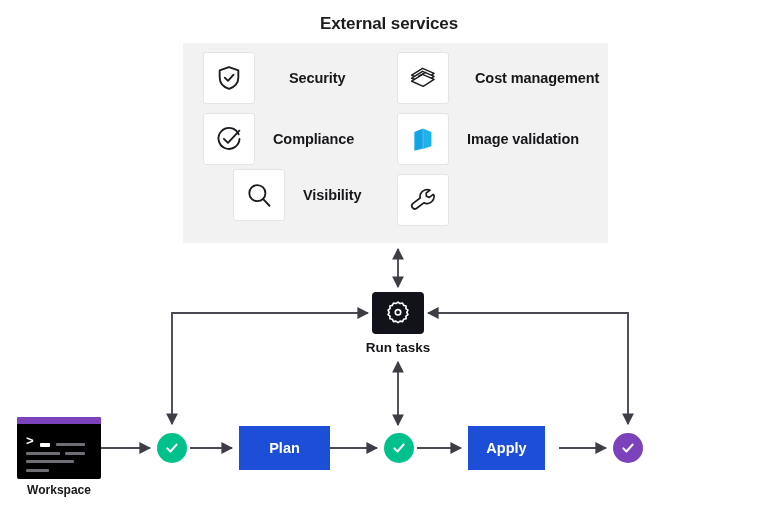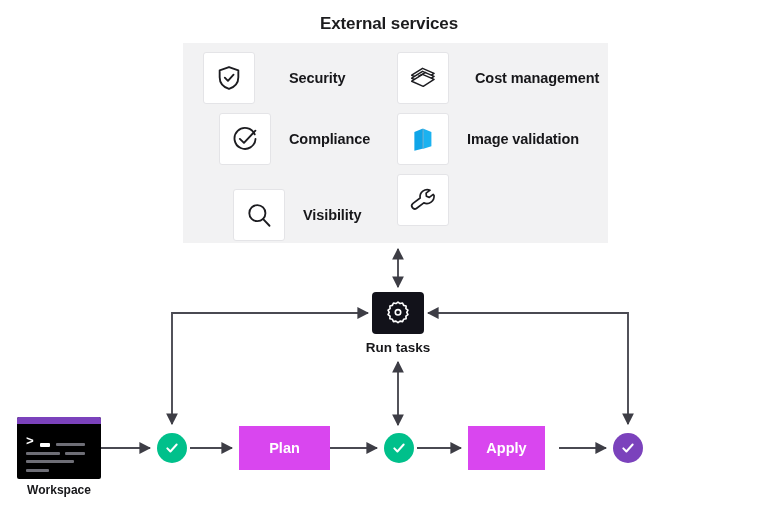--- a/index.html
+++ b/index.html
@@ -131,21 +131,21 @@
   .term-dash {
     position: absolute;
     height: 4px;
     background: #ffffff;
     border-radius: 1px;
   }
 
   
   .stage-box {
     position: absolute;
-    background: #d946ef;
+    background: #1d4ed8;
     display: flex;
     align-items: center;
     justify-content: center;
     color: #ffffff;
     font-size: 14.5px;
     font-weight: bold;
   }
   #plan-box  { left: 239px; top: 426px; width: 91px; height: 44px; }
   #apply-box { left: 468px; top: 426px; width: 77px; height: 44px; }
 
@@ -234,42 +234,42 @@
             <path d="M3.2 10.6 L12.6 4.6 L22.6 9.0 L13.2 15.0 Z"></path>
             <path d="M3.2 13.2 L12.6 7.2 L22.6 11.6 L13.2 17.6 Z"></path>
             <path d="M3.2 15.8 L12.6 9.8 L22.6 14.2 L13.2 20.2 Z"></path>
           </g>
           <path d="M9.2 11.4 L15.4 8.1" stroke="#1c1c20" stroke-width="1.05" stroke-linecap="round" fill="none"></path>
         </svg>
       </div>
       <div class="svc-label">Cost management</div>
     </div>
 
-    <div class="svc-item" style="left:20px; top:70px;margin-left:16px;">
+    <div class="svc-item" style="left:20px; top:70px;">
       <div class="svc-tile">
         <svg width="28" height="28" viewBox="0 0 24 24" fill="none">
           <path d="M20.3 8.0 A9 9 0 1 0 21 12" stroke="#1c1c20" stroke-width="1.6" stroke-linecap="round" fill="none"></path>
           <path d="M7.6 11.9 L11.1 15.3 L20.9 4.9" stroke="#1c1c20" stroke-width="1.6" stroke-linecap="round" stroke-linejoin="round" fill="none"></path>
         </svg>
       </div>
       <div class="svc-label">Compliance</div>
     </div>
 
     <div class="svc-item" style="left:214px; top:70px;">
       <div class="svc-tile">
         <svg width="28" height="28" viewBox="0 0 24 24">
           <path d="M4.6 6.0 L11.4 3.2 L11.4 20.4 L4.6 22.0 Z" fill="#0fa5e8"></path>
           <path d="M12.4 3.2 L19.2 6.0 L19.2 18.3 L12.4 20.4 Z" fill="#1bb2f0"></path>
           <path d="M11.4 3.2 L12.4 3.2 L12.4 20.4 L11.4 20.4 Z" fill="#0b8ccb"></path>
         </svg>
       </div>
       <div class="svc-label">Image validation</div>
     </div>
 
-    <div class="svc-item" style="left:20px; top:146px;padding-left:30px;">
+    <div class="svc-item" style="left:20px; top:126px;padding-left:30px;">
       <div class="svc-tile">
         <svg width="28" height="28" viewBox="0 0 24 24" fill="none">
           <circle cx="10.6" cy="10.4" r="6.9" stroke="#1c1c20" stroke-width="1.6" fill="none"></circle>
           <path d="M15.6 15.5 L21.0 21.2" stroke="#1c1c20" stroke-width="1.6" stroke-linecap="round"></path>
         </svg>
       </div>
       <div class="svc-label">Visibility</div>
     </div>
 
     <div class="svc-item" style="left:214px; top:131px;">

